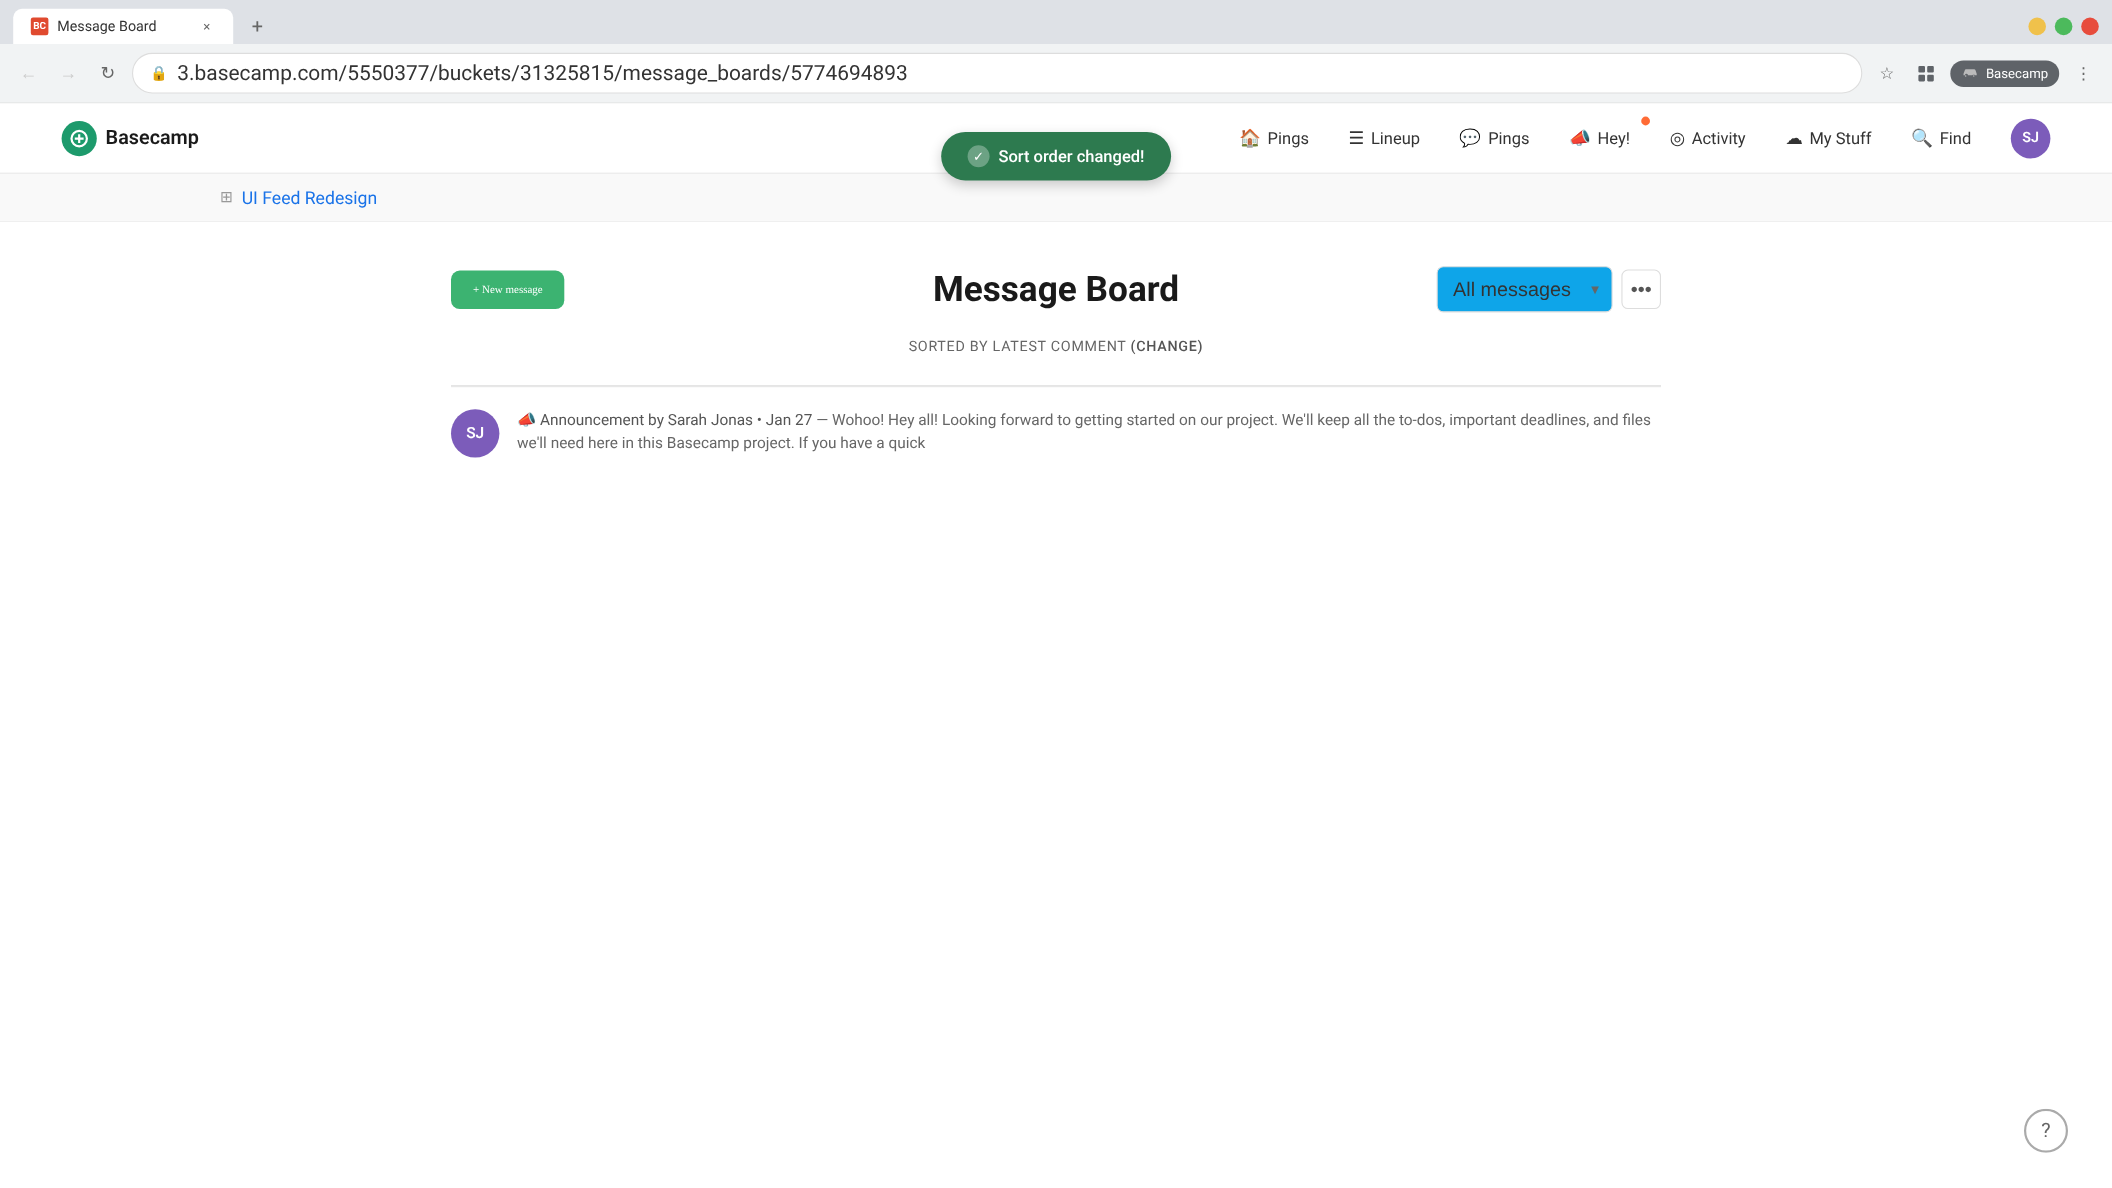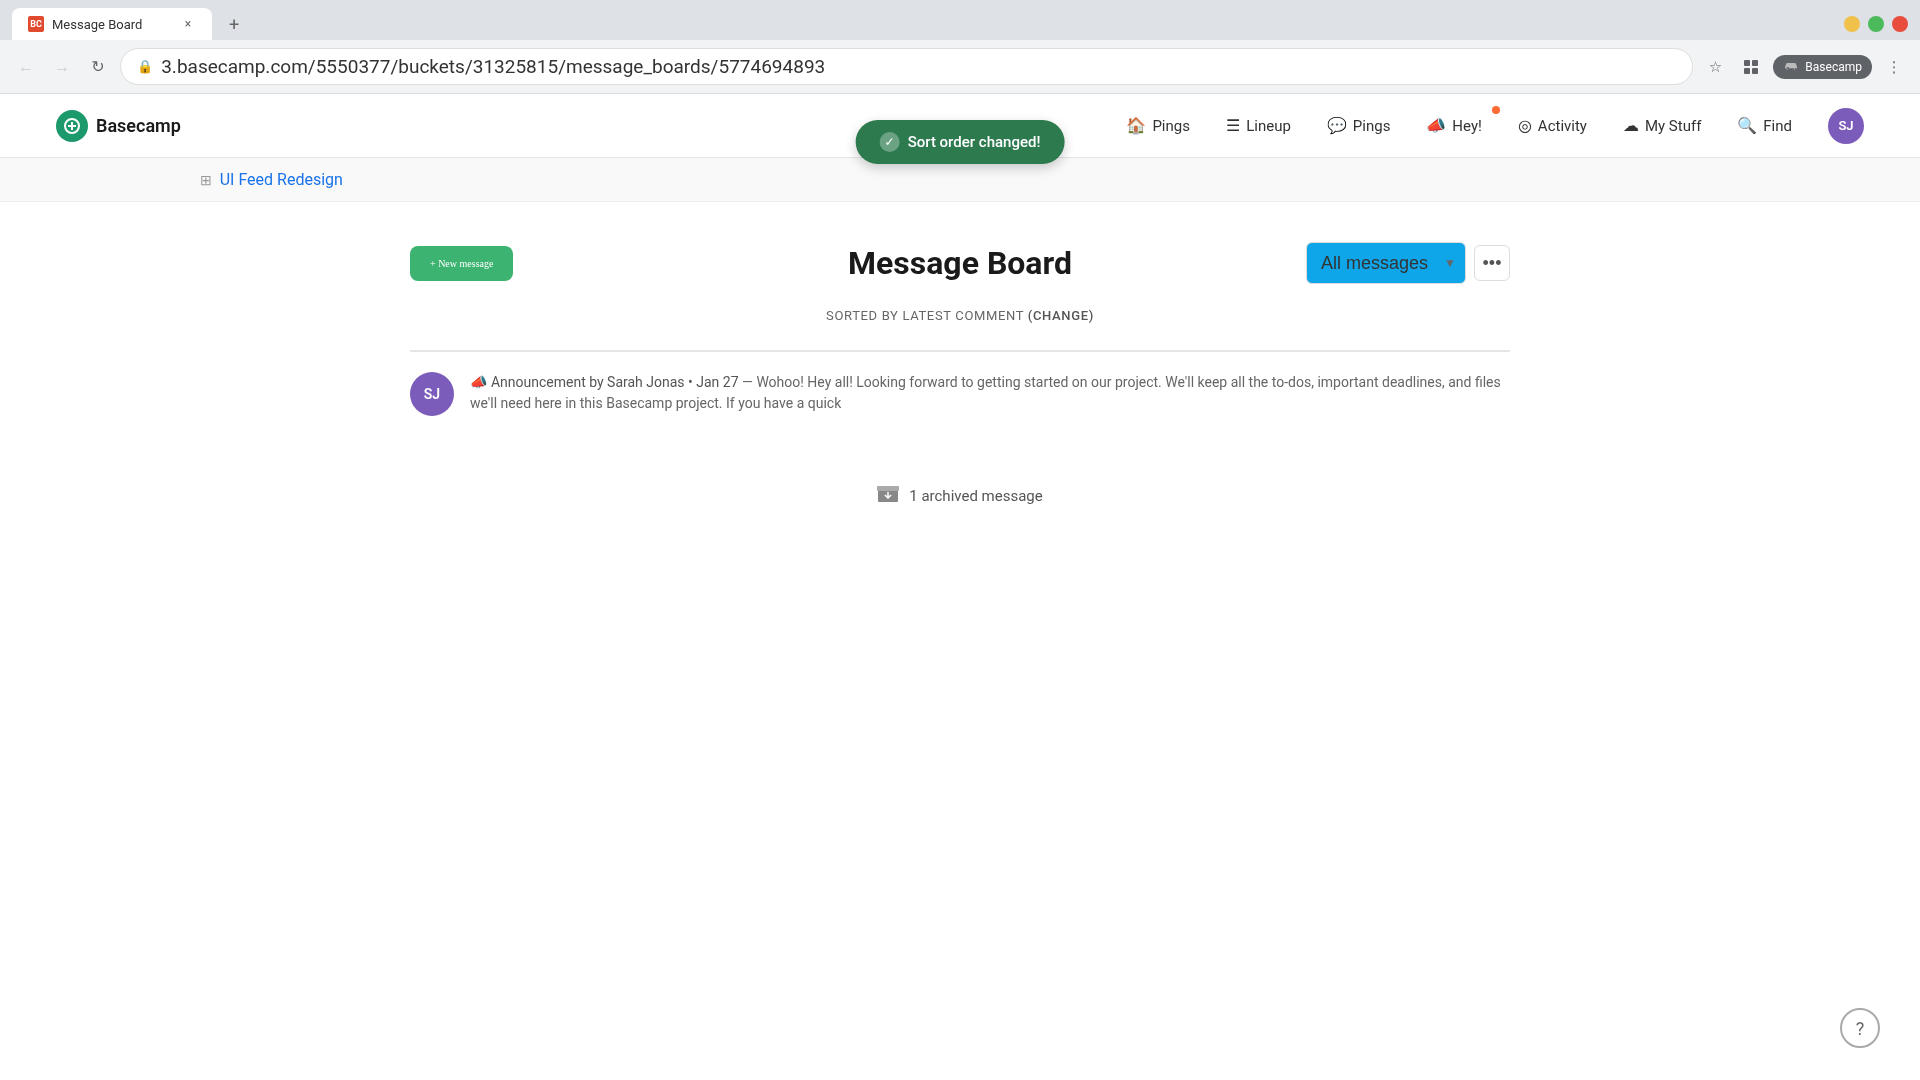--- a/index.html
+++ b/index.html
@@ -221,30 +221,17 @@
         <div class="message-content">
           <div class="message-meta">
             <span>📣</span>
             <span class="announcement">Announcement by Sarah Jonas • Jan 27</span>
             <span>— Wohoo! Hey all! Looking forward to getting started on our project. We'll keep all the to-dos, important deadlines, and files we'll need here in this Basecamp project. If you have a quick</span>
           </div>
         </div>
       </div>
     </div>
 
-    <div class="archived-section">
-      <a class="archived-link" href="#">
-        <span style="font-size: 20px; color: #555;">
-          <svg width="22" height="18" viewBox="0 0 22 18" fill="none">
-            <rect x="1" y="5" width="20" height="12" rx="1" fill="#888"></rect>
-            <rect x="0" y="1" width="22" height="5" rx="1" fill="#aaa"></rect>
-            <path d="M8 10 L11 13 L14 10" stroke="white" stroke-width="1.5" fill="none"></path>
-            <line x1="11" y1="7" x2="11" y2="13" stroke="white" stroke-width="1.5"></line>
-          </svg>
-        </span>
-        <span>1 archived message</span>
-      </a>
-    </div>
 
   </div>
 </div>
 
 <div class="help-btn">?</div>
 
 </body></html>

